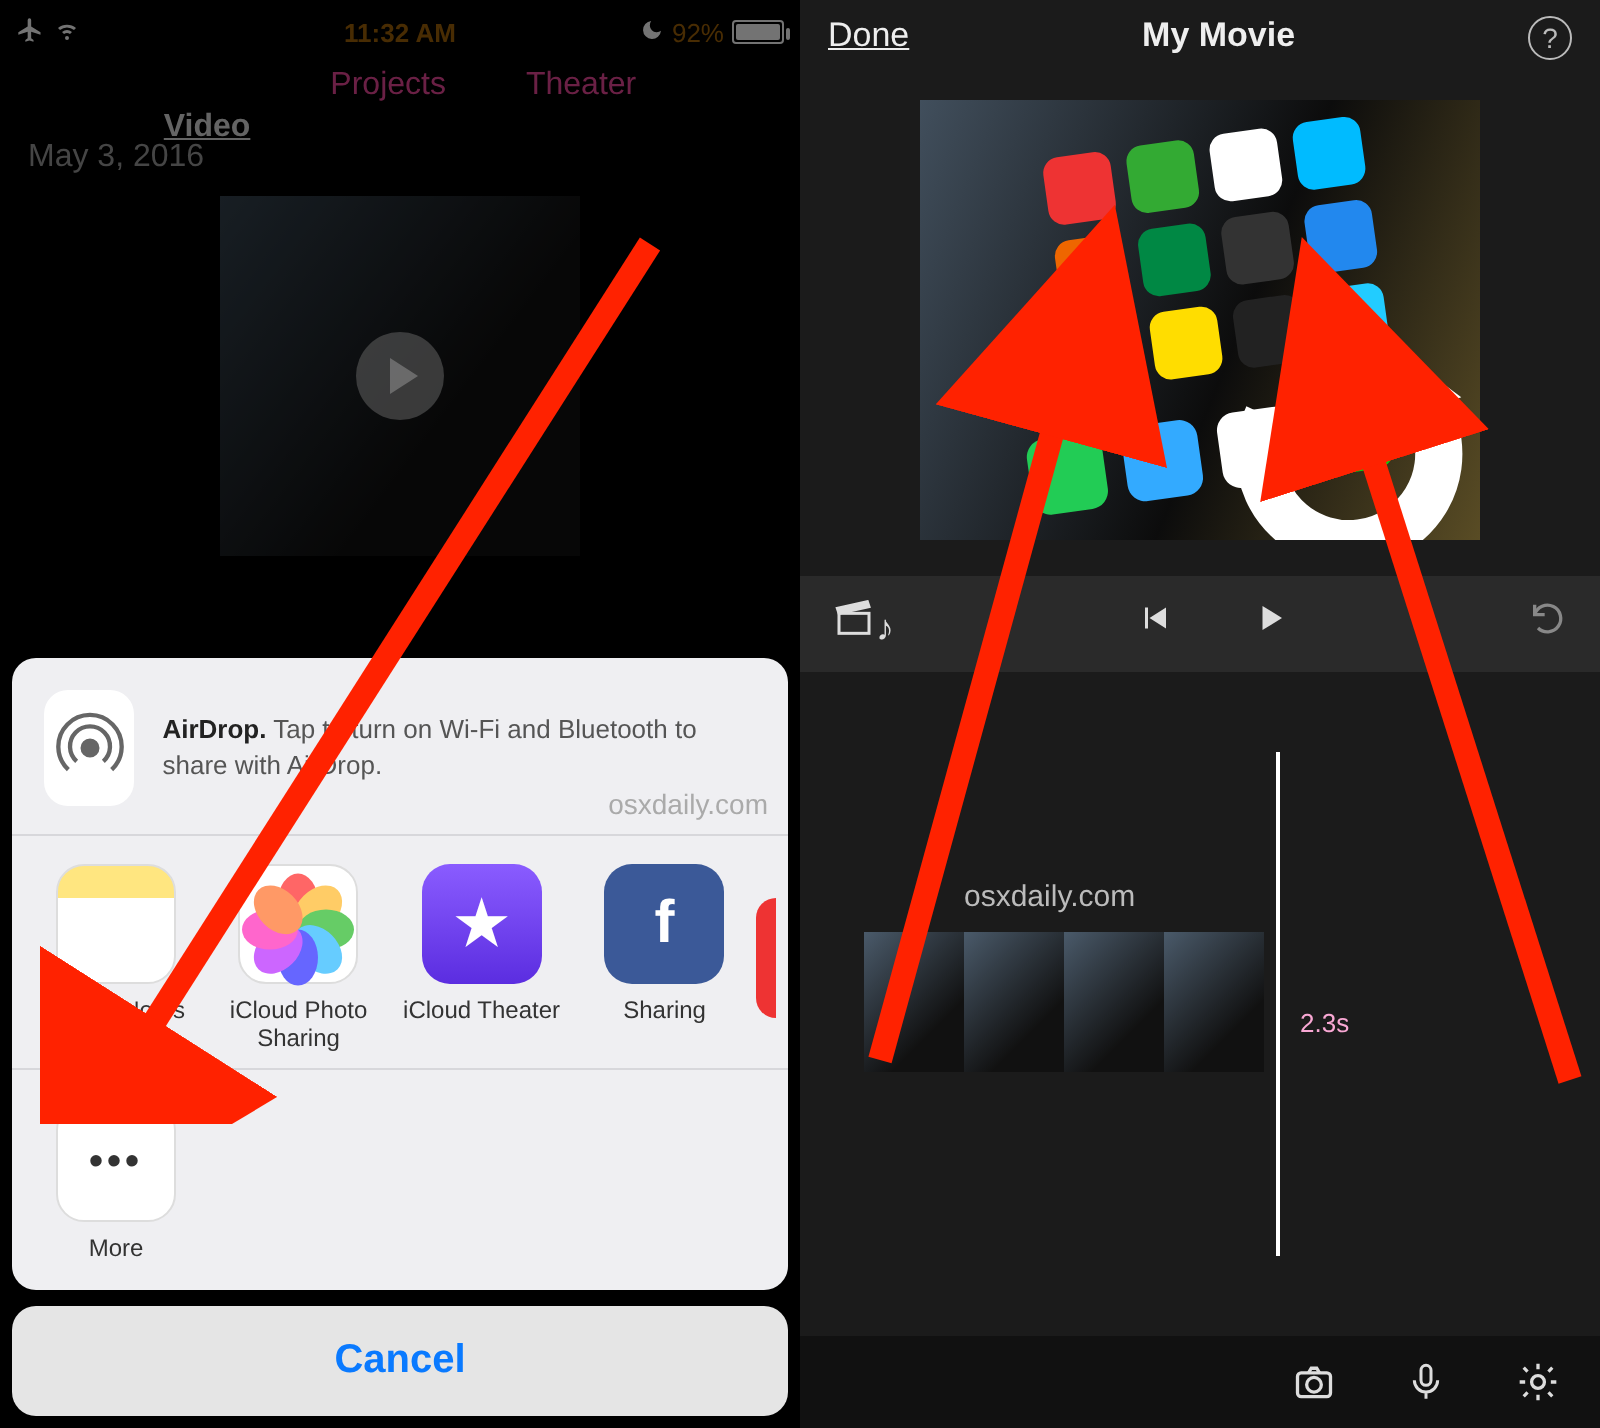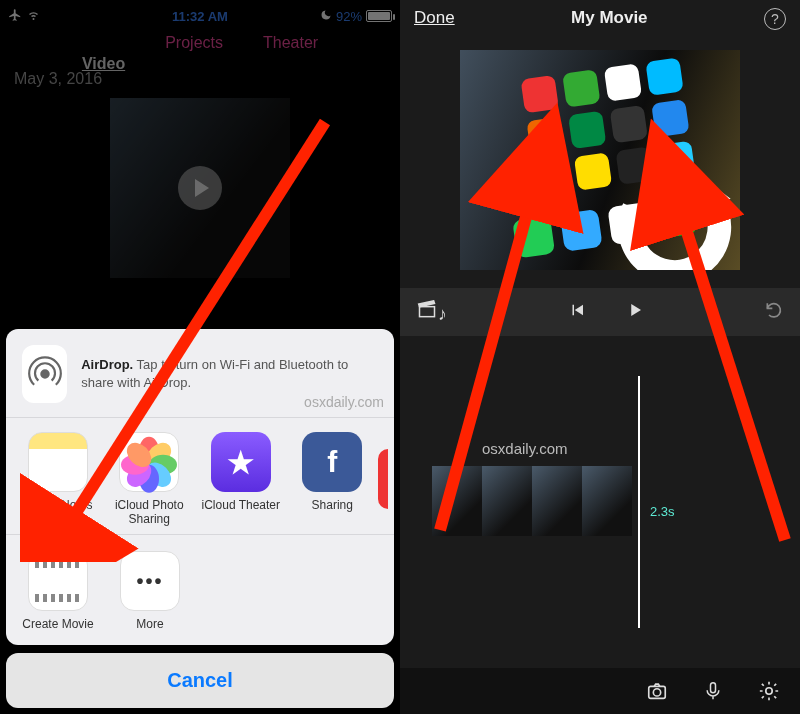--- a/index.html
+++ b/index.html
@@ -3,21 +3,21 @@
 <meta charset="utf-8">
 <style>
   * { box-sizing: border-box; margin: 0; padding: 0; }
   html, body { width: 800px; height: 714px; overflow: hidden; font-family: -apple-system, Helvetica, Arial, sans-serif; background: #333; }
   .wrap { display: flex; width: 800px; height: 714px; }
   .pane { position: relative; width: 400px; height: 714px; overflow: hidden; }
   .left { background: #000; }
   .right { background: #1b1b1b; }
 
   
-  .statusbar { position: absolute; top: 0; left: 0; right: 0; height: 28px; color: #3b82f6; font-size: 13px; padding: 4px 8px 0 8px; display: flex; align-items: center; justify-content: space-between; }
+  .statusbar { position: absolute; top: 0; left: 0; right: 0; height: 28px; color: #a16207; font-size: 13px; padding: 4px 8px 0 8px; display: flex; align-items: center; justify-content: space-between; }
   .sb-left, .sb-right { display: flex; align-items: center; gap: 4px; }
   .sb-center { position: absolute; left: 0; right: 0; text-align: center; font-weight: 600; }
   .battery { display: inline-block; width: 26px; height: 12px; border: 1px solid #fff; border-radius: 2px; position: relative; }
   .battery::after { content: ""; position: absolute; right: -4px; top: 3px; width: 2px; height: 6px; background: #fff; border-radius: 1px; }
   .battery .fill { position: absolute; left: 1px; top: 1px; bottom: 1px; width: 22px; background: #fff; border-radius: 1px; }
 
   .tabs { position: absolute; top: 34px; left: 0; right: 0; display: flex; justify-content: center; gap: 40px; color: #bbb; font-size: 16px; }
   .tab { color: #ec4899; }
   .tab.active { color: #ddd; text-decoration: underline; font-weight: 600; margin-top: 21px; }
 
@@ -79,21 +79,21 @@
   .controls { position: absolute; top: 288px; left: 0; right: 0; height: 48px; background: #2a2a2a; display: flex; align-items: center; justify-content: space-between; padding: 0 16px; color: #ddd; }
   .ctl-center { display: flex; gap: 40px; font-size: 20px; }
   .clap { font-size: 18px; }
   .undo { font-size: 20px; color: #888; }
 
   .timeline { position: absolute; top: 336px; left: 0; right: 0; bottom: 46px; background: #1b1b1b; }
   .wm2 { color: #bbb; position: absolute; left: 82px; top: 104px; font-size: 15px; }
   .clip { position: absolute; left: 32px; top: 130px; height: 70px; display: flex; }
   .frame { width: 50px; height: 70px; background: linear-gradient(135deg, #4a5a6a, #111 70%); }
   .playhead { position: absolute; left: 238px; top: 40px; bottom: 40px; width: 2px; background: #fff; }
-  .duration { position: absolute; left: 250px; top: 168px; color: #5eead4; font-size: 13px; }
+  .duration { position: absolute; left: 250px; top: 168px; color: #f9a8d4; font-size: 13px; }
 
   .r-footer { position: absolute; left: 0; right: 0; bottom: 0; height: 46px; background: #111; display: flex; align-items: center; justify-content: flex-end; gap: 34px; padding: 0 20px; color: #ddd; font-size: 20px; }
   .cam, .mic, .gear { width: 22px; height: 22px; display: inline-flex; align-items: center; justify-content: center; }
 
 </style>
 </head>
 <body>
 
 <div class="wrap">
 
@@ -180,24 +180,20 @@
             <div>iCloud Theater</div>
           </div>
           <div class="app-item">
             <div class="app-icon icon-fb">f</div>
             <div>Sharing</div>
           </div>
           <div class="icon-red"></div>
         </div>
 
         <div class="app-row2">
-          <div class="app-item">
-            <div class="app-icon icon-movie"></div>
-            <div>Create Movie</div>
-          </div>
           <div class="app-item">
             <div class="app-icon icon-more">•••</div>
             <div>More</div>
           </div>
         </div>
       </div>
       <div class="cancel-btn">Cancel</div>
     </div>
 
     <svg class="arrow" style="left:20px; top:112px;" width="330" height="450">

